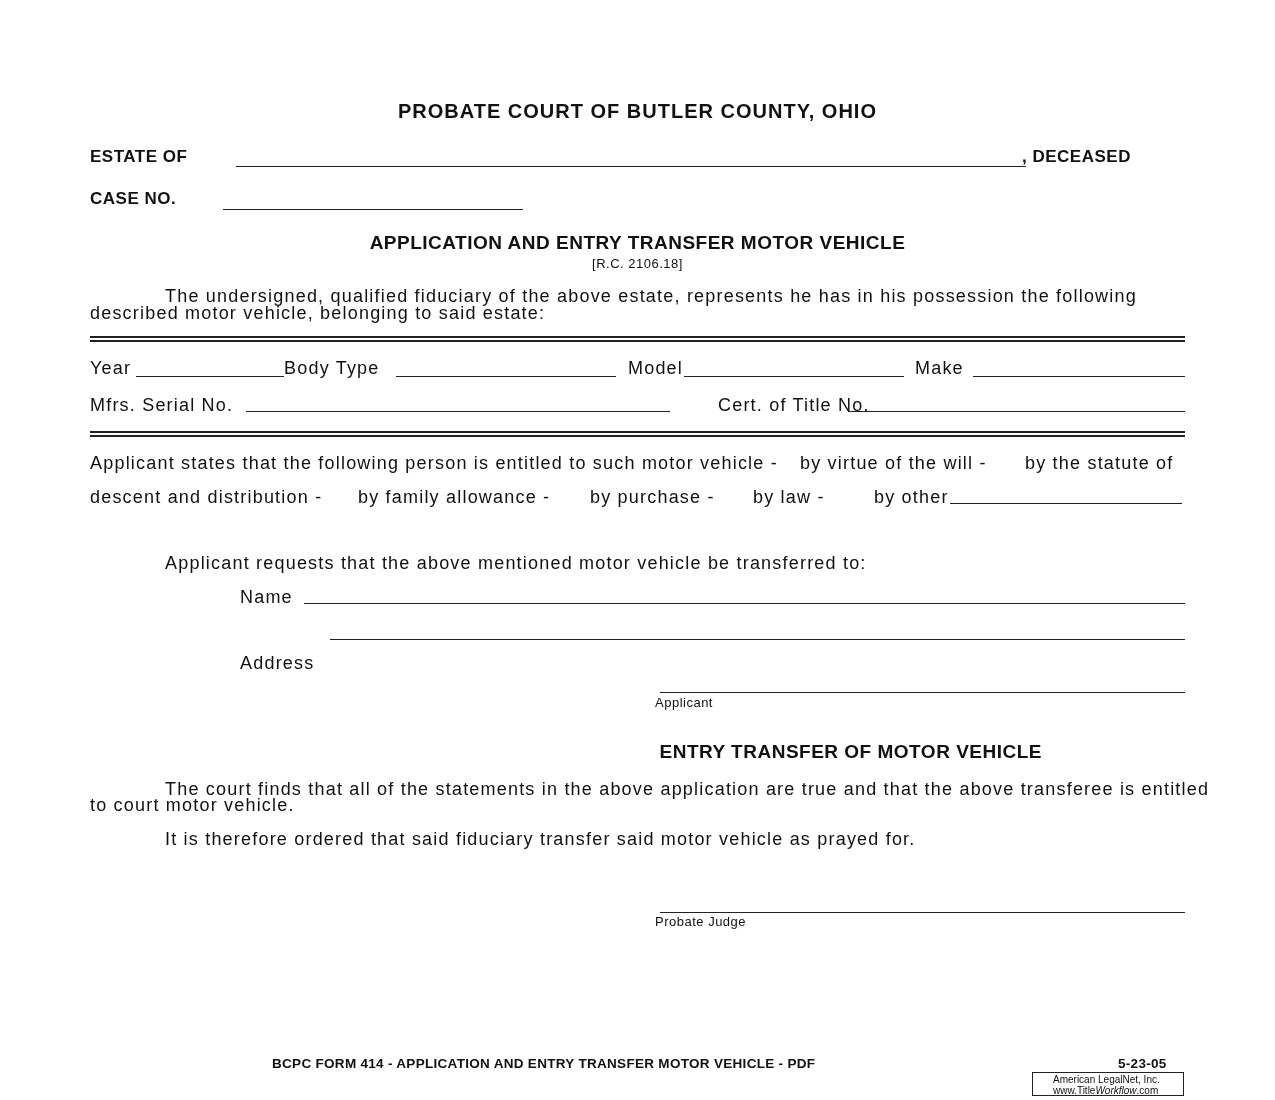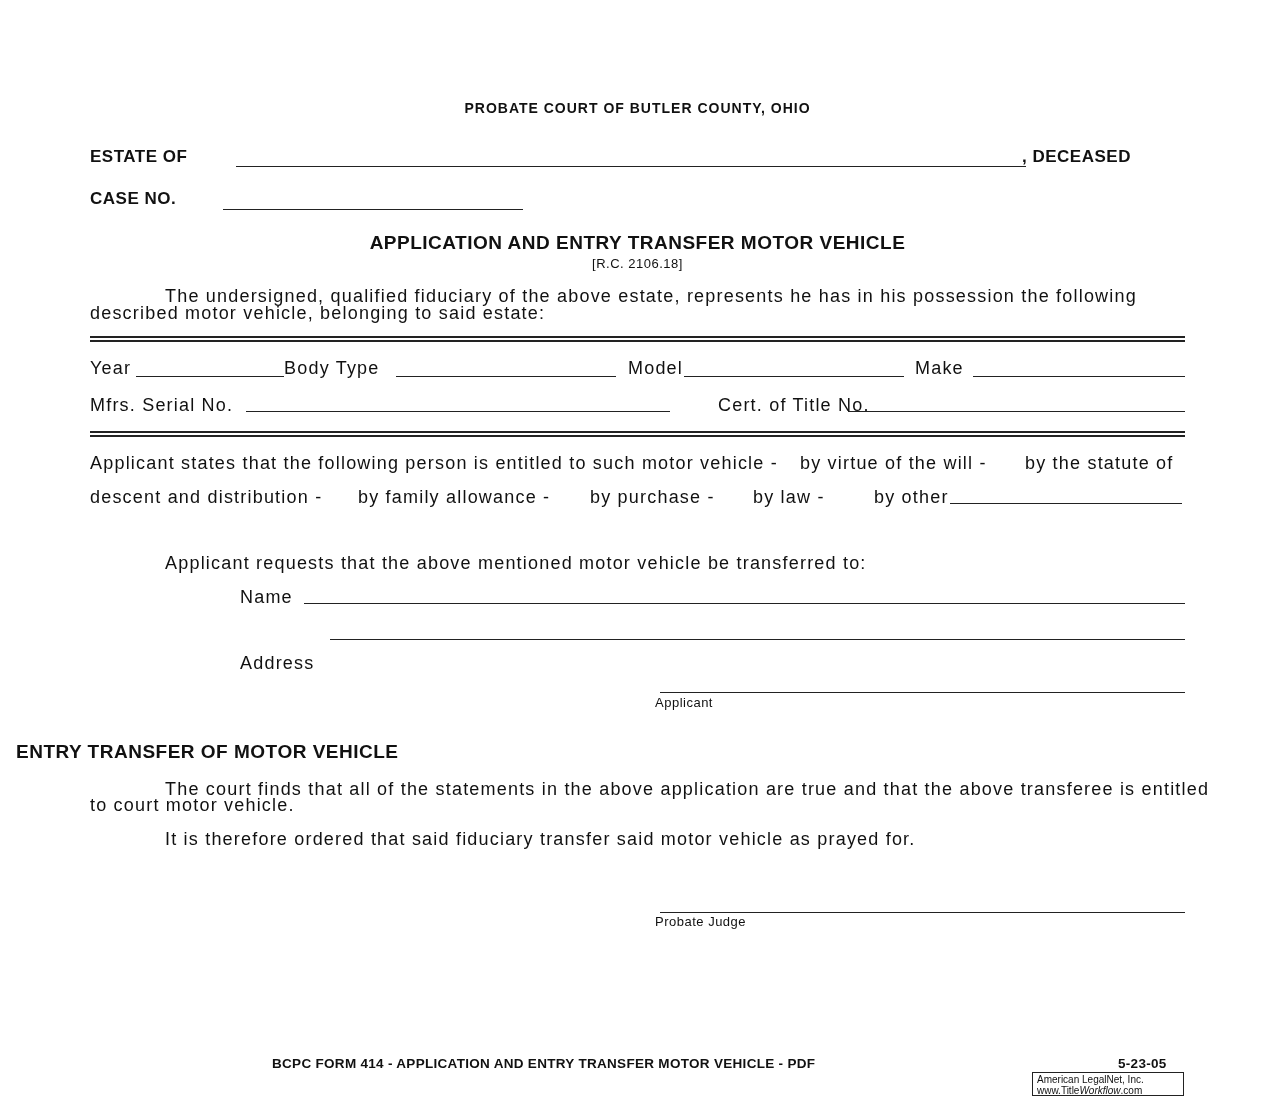--- a/index.html
+++ b/index.html
@@ -1,26 +1,26 @@
 <!DOCTYPE html>
 <html><head>
 <meta charset="utf-8">
 <style>
   html, body { margin: 0; padding: 0; background: #ffffff; }
   body { width: 1275px; height: 1100px; position: relative; overflow: hidden; color: #111; font-family: "Liberation Sans", sans-serif; }
   .abs { position: absolute; white-space: nowrap; }
-  .title { font-weight: bold; font-size: 14px; letter-spacing: 1px; }
+  .title { font-weight: bold; font-size: 20px; letter-spacing: 1px; }
   .bold-label { font-weight: bold; font-size: 17px; letter-spacing: 0.5px; }
   .heading { font-weight: bold; font-size: 19px; letter-spacing: 0.5px; }
   .body-text { font-size: 18px; letter-spacing: 1.2px; }
   .small { font-size: 13px; letter-spacing: 0.5px; }
   .line { position: absolute; height: 0; border-top: 1.5px solid #222; }
   .rule { position: absolute; left: 90px; width: 1095px; height: 0; border-top: 2px solid #222; }
   .footer { font-weight: bold; font-size: 13.5px; letter-spacing: 0.3px; }
-  .badge { position: absolute; left: 1032px; top: 1072px; width: 152px; height: 24px; border: 1px solid #222; font-size: 10px; line-height: 11px; padding: 1px 4px; box-sizing: border-box; }
+  .badge { position: absolute; left: 1032px; top: 1072px; width: 152px; height: 24px; border: 1px solid #222; font-size: 10px; line-height: 11px; padding: 1px 20px; box-sizing: border-box; }
   .badge .i { font-style: italic; }
 </style>
 </head>
 <body>
 
 <div class="abs title" style="left:0; width:1275px; text-align:center; top:100px;">PROBATE COURT OF BUTLER COUNTY, OHIO</div>
 
 <div class="abs bold-label" style="left:90px; top:147px;">ESTATE OF</div>
 <div class="line" style="left:236px; width:790px; top:166px;"></div>
 <div class="abs bold-label" style="left:1022px; top:147px;">, DECEASED</div>
@@ -66,21 +66,21 @@
 
 <div class="abs body-text" style="left:165px; top:553px;">Applicant requests that the above mentioned motor vehicle be transferred to:</div>
 <div class="abs body-text" style="left:240px; top:587px;">Name</div>
 <div class="line" style="left:304px; width:881px; top:603px;"></div>
 <div class="abs body-text" style="left:240px; top:653px;">Address</div>
 <div class="line" style="left:330px; width:855px; top:639px;"></div>
 
 <div class="line" style="left:660px; width:525px; top:692px;"></div>
 <div class="abs small" style="left:655px; top:695px;">Applicant</div>
 
-<div class="abs heading" style="left:16px; width:1042px; text-align:left; top:741px;">ENTRY TRANSFER OF MOTOR VEHICLE</div>
+<div class="abs heading" style="left:0; width:1042px; text-align:right; top:741px;">ENTRY TRANSFER OF MOTOR VEHICLE</div>
 <div class="abs body-text" style="left:165px; top:779px;">The court finds that all of the statements in the above application are true and that the above transferee is entitled</div>
 <div class="abs body-text" style="left:90px; top:795px;">to court motor vehicle.</div>
 <div class="abs body-text" style="left:165px; top:829px;">It is therefore ordered that said fiduciary transfer said motor vehicle as prayed for.</div>
 
 <div class="line" style="left:660px; width:525px; top:912px;"></div>
 <div class="abs small" style="left:655px; top:914px;">Probate Judge</div>
 
 <div class="abs footer" style="left:272px; top:1056px;">BCPC FORM 414 - APPLICATION AND ENTRY TRANSFER MOTOR VEHICLE - PDF</div>
 <div class="abs footer" style="left:1118px; top:1056px;">5-23-05</div>
 <div class="badge">

